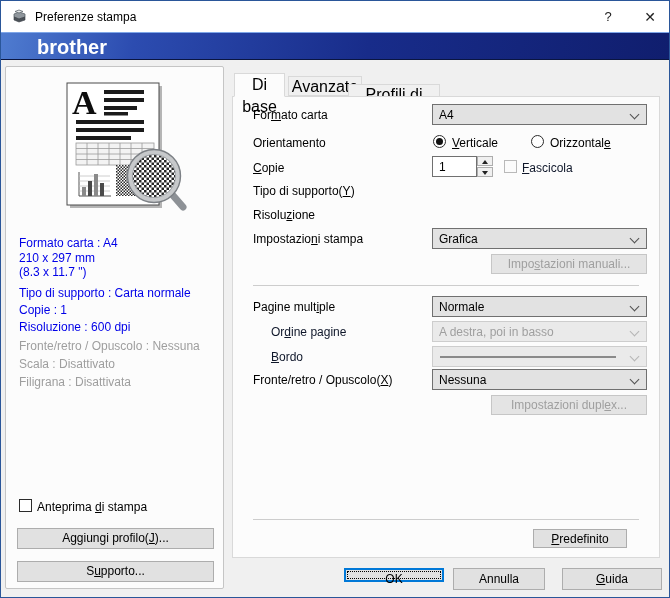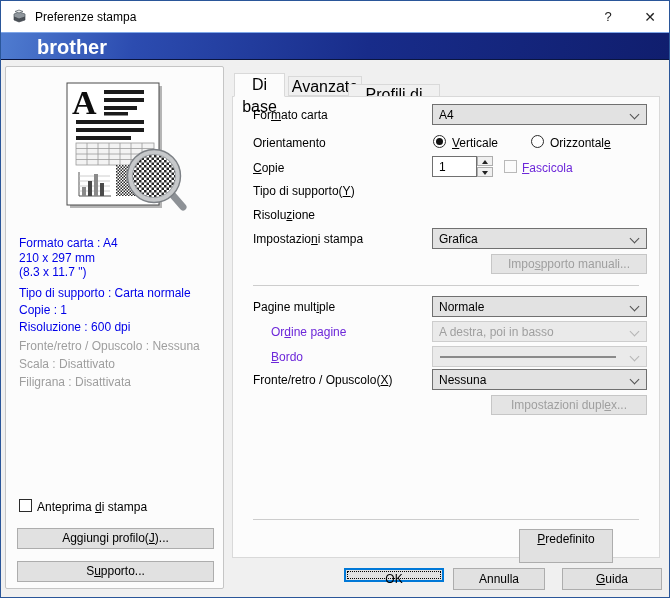--- a/index.html
+++ b/index.html
@@ -23,21 +23,21 @@
   .preview-svg{position:absolute;left:58px;top:74px;}
   .sum{position:absolute;left:18px;font-size:12px;white-space:nowrap;line-height:13px;}
   .sum.b{color:#0000e8;}
   .sum.g{color:#9e9e9e;}
   
   .tab{position:absolute;font-size:16px;text-align:center;border:1px solid #d9d9d9;background:#f0f0f0;line-height:19px;}
   .tab.active{background:#fcfcfc;border-bottom:1px solid #fcfcfc;z-index:3;line-height:22px;}
   .tabpage{position:absolute;left:231px;top:95px;width:428px;height:462px;background:#fcfcfc;border:1px solid #d9d9d9;z-index:1;}
   
   .lbl{position:absolute;font-size:12px;white-space:nowrap;line-height:14px;z-index:2;}
-  .lbl.dis{color:#6d28d9;}
+  .lbl.dis{color:#0f172a;}
   u{text-decoration:underline;}
   i.p{font-style:normal;}
   
   .dd{position:absolute;width:215px;height:21px;background:#e2e2e2;border:1px solid #707070;padding:3px 22px 0 6px;z-index:2;white-space:nowrap;overflow:hidden;}
   .dd.dis{background:#eaeaea;border-color:#cdcdcd;color:#9f9f9f;}
   .chev{position:absolute;right:8px;top:6px;width:7px;height:7px;border-right:1.5px solid #505050;border-bottom:1.5px solid #505050;transform:rotate(45deg);}
   .dd.dis .chev{border-color:#b5b5b5;}
   .line-preview{position:absolute;left:7px;top:9px;width:176px;border-top:2px solid #8a8a8a;}
   
   .btn{position:absolute;background:#e1e1e1;border:1px solid #adadad;font-size:12px;text-align:center;line-height:19px;z-index:2;}
@@ -172,21 +172,21 @@
   <span class="cb dis" style="left:503px;top:159px"></span>
   <span class="lbl dis" style="left:521px;top:160px"><i class="p"></i><u>F</u><i class="p">ascicola</i></span>
 
   <span class="lbl" style="left:252px;top:183px"><i class="p">Tipo di supporto(</i><u>Y</u><i class="p">)</i></span>
 
   <span class="lbl" style="left:252px;top:207px"><i class="p">Risolu</i><u>z</u><i class="p">ione</i></span>
 
   <span class="lbl" style="left:252px;top:231px"><i class="p">Impostazio</i><u>n</u><i class="p">i stampa</i></span>
   <div class="dd" style="left:431px;top:227px"><span>Grafica</span><span class="chev"></span></div>
 
-  <div class="btn dis" style="left:490px;top:253px;width:156px;height:20px"><i class="p">Impo</i><u>s</u><i class="p">pporto manuali...</i></div>
+  <div class="btn dis" style="left:490px;top:253px;width:156px;height:20px"><i class="p">Impo</i><u>s</u><i class="p">tazioni manuali...</i></div>
 
   <div class="sep" style="left:252px;top:284px;width:386px"></div>
 
   <span class="lbl" style="left:252px;top:299px"><i class="p">Pagine mult</i><u>i</u><i class="p">ple</i></span>
   <div class="dd" style="left:431px;top:295px"><span>Normale</span><span class="chev"></span></div>
 
   <span class="lbl dis" style="left:270px;top:324px"><i class="p">Or</i><u>d</u><i class="p">ine pagine</i></span>
   <div class="dd dis" style="left:431px;top:320px"><span>A destra, poi in basso</span><span class="chev"></span></div>
 
   <span class="lbl dis" style="left:270px;top:349px"><i class="p"></i><u>B</u><i class="p">ordo</i></span>
@@ -194,19 +194,19 @@
       <span class="line-preview"></span>
       <span class="chev"></span>
     </div>
 
   <span class="lbl" style="left:252px;top:372px"><i class="p">Fronte/retro / Opuscolo(</i><u>X</u><i class="p">)</i></span>
   <div class="dd" style="left:431px;top:368px"><span>Nessuna</span><span class="chev"></span></div>
 
   <div class="btn dis" style="left:490px;top:394px;width:156px;height:20px"><i class="p">Impostazioni dupl</i><u>e</u><i class="p">x...</i></div>
 
   <div class="sep" style="left:252px;top:518px;width:386px"></div>
-  <div class="btn" style="left:518px;top:528px;width:94px;height:34px"><i class="p"></i><u>P</u><i class="p">redefinito</i></div>
+  <div class="btn" style="left:532px;top:528px;width:94px;height:19px"><i class="p"></i><u>P</u><i class="p">redefinito</i></div>
 
   <div class="btn default" style="left:343px;top:567px;width:100px;height:14px;line-height:20px">OK</div>
   <div class="btn" style="left:452px;top:567px;width:92px;height:22px;line-height:20px">Annulla</div>
   <div class="btn" style="left:561px;top:567px;width:100px;height:22px;line-height:20px"><i class="p"></i><u>G</u><i class="p">uida</i></div>
 
 </div>
 
 </body></html>

